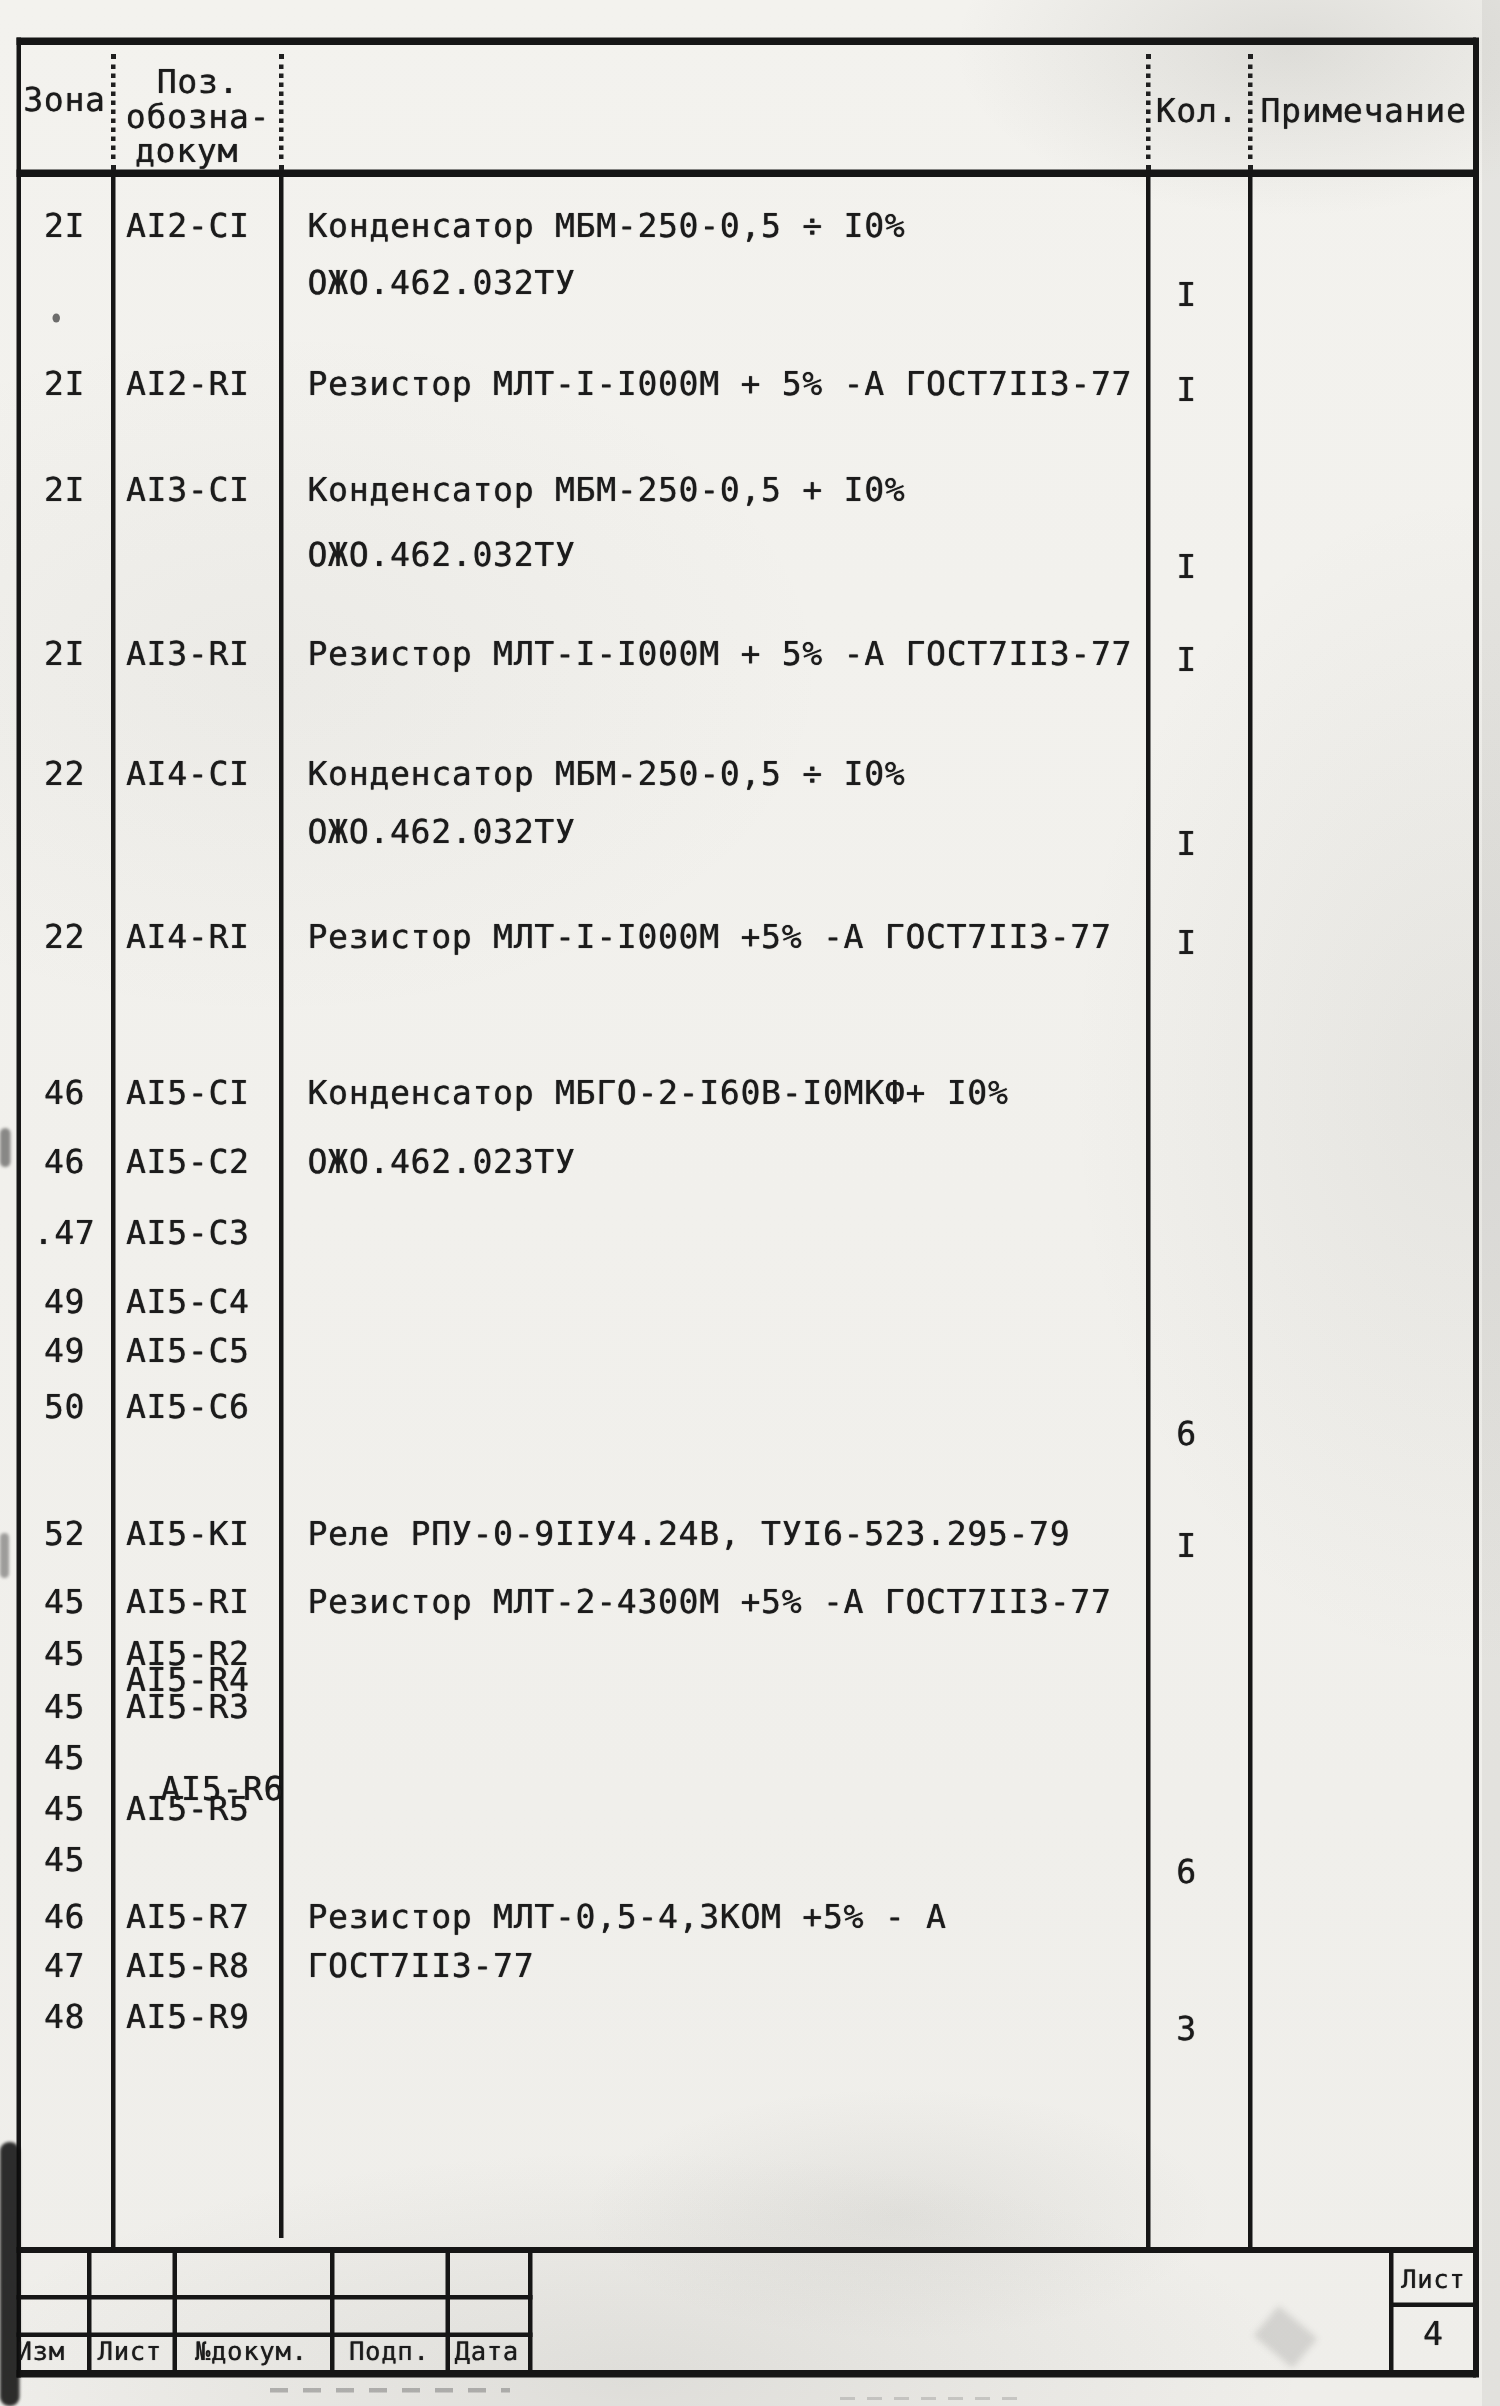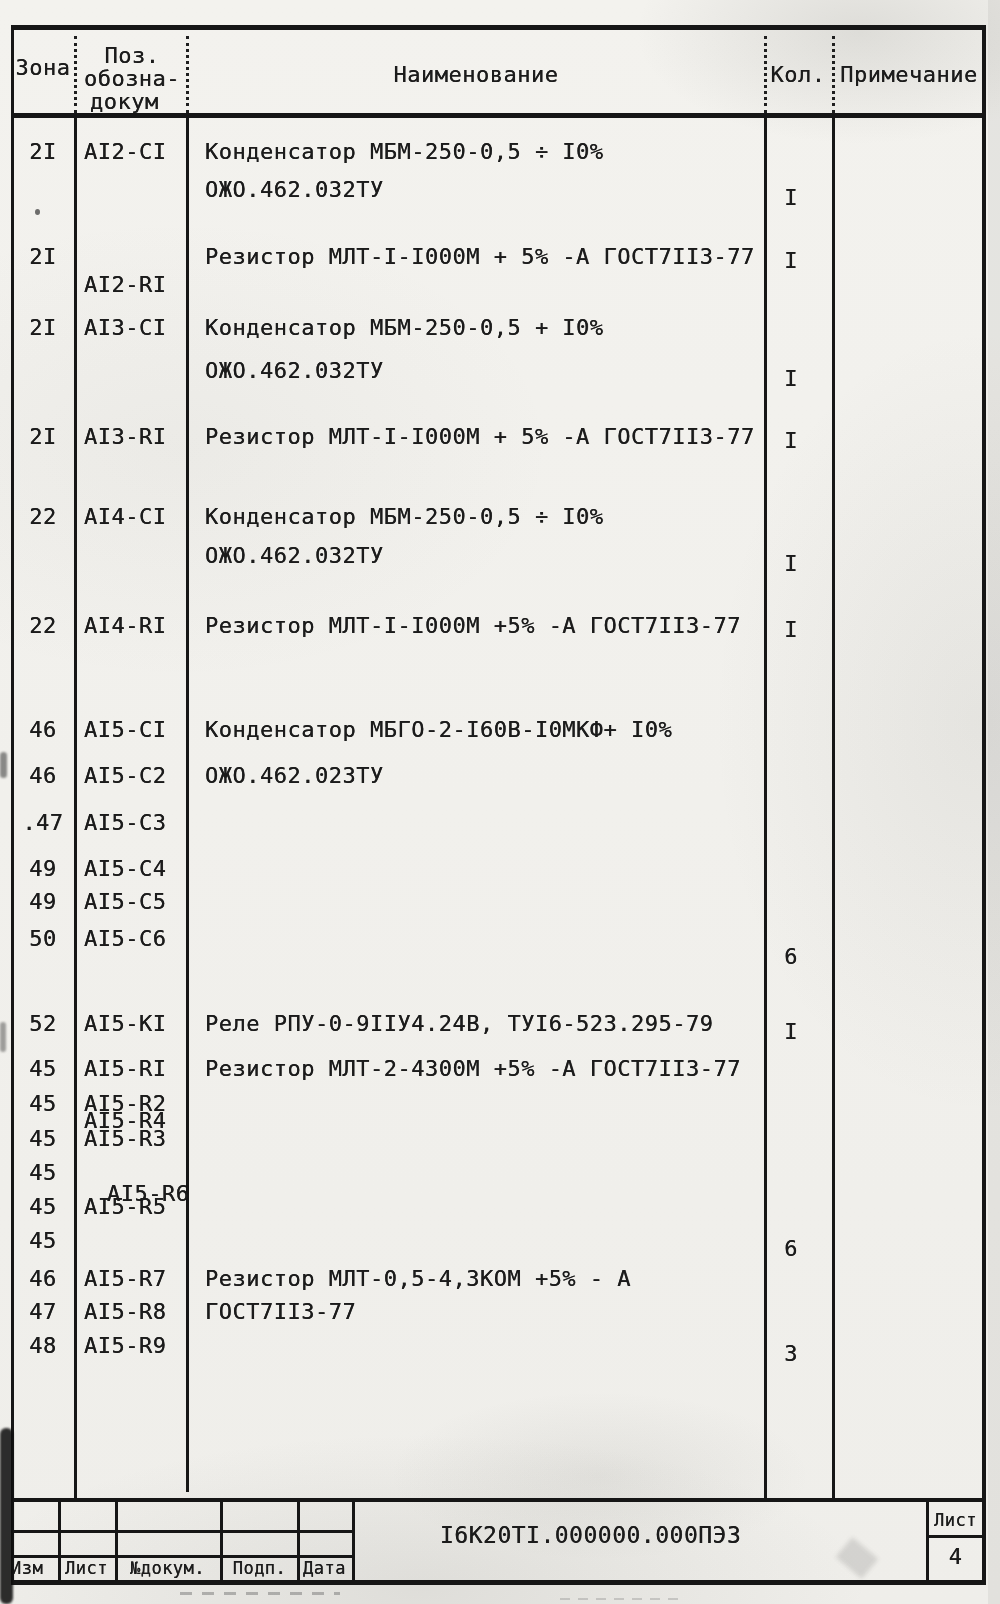--- a/index.html
+++ b/index.html
@@ -47,37 +47,36 @@
 
   <div class="ln" style="left:74px;top:118px;width:3px;height:1380px"></div>
   <div class="ln" style="left:186px;top:118px;width:3px;height:1374px"></div>
   <div class="ln" style="left:764px;top:118px;width:3px;height:1380px"></div>
   <div class="ln" style="left:832px;top:118px;width:3px;height:1380px"></div>
 
   <div class="t hdr center" style="left:11px;top:57px;width:64px">Зона</div>
   <div class="t hdr center" style="left:77px;top:45px;width:110px">Поз.</div>
   <div class="t hdr center" style="left:77px;top:68px;width:110px">обозна-</div>
   <div class="t hdr" style="left:90px;top:91px">докум</div>
-  <div class="t hdr center" style="left:187px;top:64px;width:578px">Наименование</div>
   <div class="t hdr center" style="left:760px;top:64px;width:76px">Кол.</div>
   <div class="t hdr center" style="left:833px;top:64px;width:152px">Примечание</div>
 
   <div id="rows-layer">
       <div>
         <span class="t zone" style="top: 141px;">2I</span>
         <span class="t pos" style="top: 141px;">AI2-CI</span>
         <span class="t name" style="top: 141px;">Конденсатор МБМ-250-0,5 ÷ I0%</span>
       </div>
       <div>
         <span class="t name" style="top: 179px;">ОЖО.462.032ТУ</span>
         <span class="t qty" style="top: 187px;">I</span>
       </div>
       <div>
         <span class="t zone" style="top: 246px;">2I</span>
-        <span class="t pos" style="top: 246px; margin-top: 28px;">AI2-RI</span>
+        <span class="t pos" style="top: 246px;">AI2-RI</span>
         <span class="t name" style="top: 246px;">Резистор МЛТ-I-I000М + 5% -А ГОСТ7II3-77</span>
         <span class="t qty" style="top: 250px;">I</span>
       </div>
       <div>
         <span class="t zone" style="top: 317px;">2I</span>
         <span class="t pos" style="top: 317px;">AI3-CI</span>
         <span class="t name" style="top: 317px;">Конденсатор МБМ-250-0,5 + I0%</span>
       </div>
       <div>
         <span class="t name" style="top: 360px;">ОЖО.462.032ТУ</span>
@@ -185,21 +184,20 @@
   <div class="ln" style="left:58px;top:1502px;width:3px;height:78px"></div>
   <div class="ln" style="left:115px;top:1502px;width:3px;height:78px"></div>
   <div class="ln" style="left:220px;top:1502px;width:3px;height:78px"></div>
   <div class="ln" style="left:297px;top:1502px;width:3px;height:78px"></div>
   <div class="ln" style="left:352px;top:1502px;width:3px;height:78px"></div>
   <div class="ln" style="left:926px;top:1502px;width:3px;height:78px"></div>
   <div class="ln" style="left:11px;top:1530px;width:344px;height:3px"></div>
   <div class="ln" style="left:11px;top:1555px;width:344px;height:3px"></div>
   <div class="ln" style="left:926px;top:1535px;width:60px;height:3px"></div>
 
-  <div class="t" style="left:440px;top:1524px;font-size:23px;line-height:23px">I6К20ТI.000000.000ПЭ3</div>
   <div class="t small center" style="left:927px;top:1512px;width:57px">Лист</div>
   <div class="t center" style="left:927px;top:1546px;width:57px">4</div>
   <div class="t small center" style="left:11px;top:1560px;width:27px">Изм</div>
   <div class="t small center" style="left:58px;top:1560px;width:57px">Лист</div>
   <div class="t small center" style="left:115px;top:1560px;width:105px">№докум.</div>
   <div class="t small center" style="left:220px;top:1560px;width:79px">Подп.</div>
   <div class="t small center" style="left:297px;top:1560px;width:55px">Дата</div>
 
   <div class="artifact" style="left:0;top:1428px;width:13px;height:176px;background:#0b0b0b;opacity:.85;filter:blur(1px);border-radius:6px"></div>
   <div class="artifact" style="left:0;top:752px;width:7px;height:26px;background:#222;opacity:.5;filter:blur(1px);border-radius:4px"></div>

